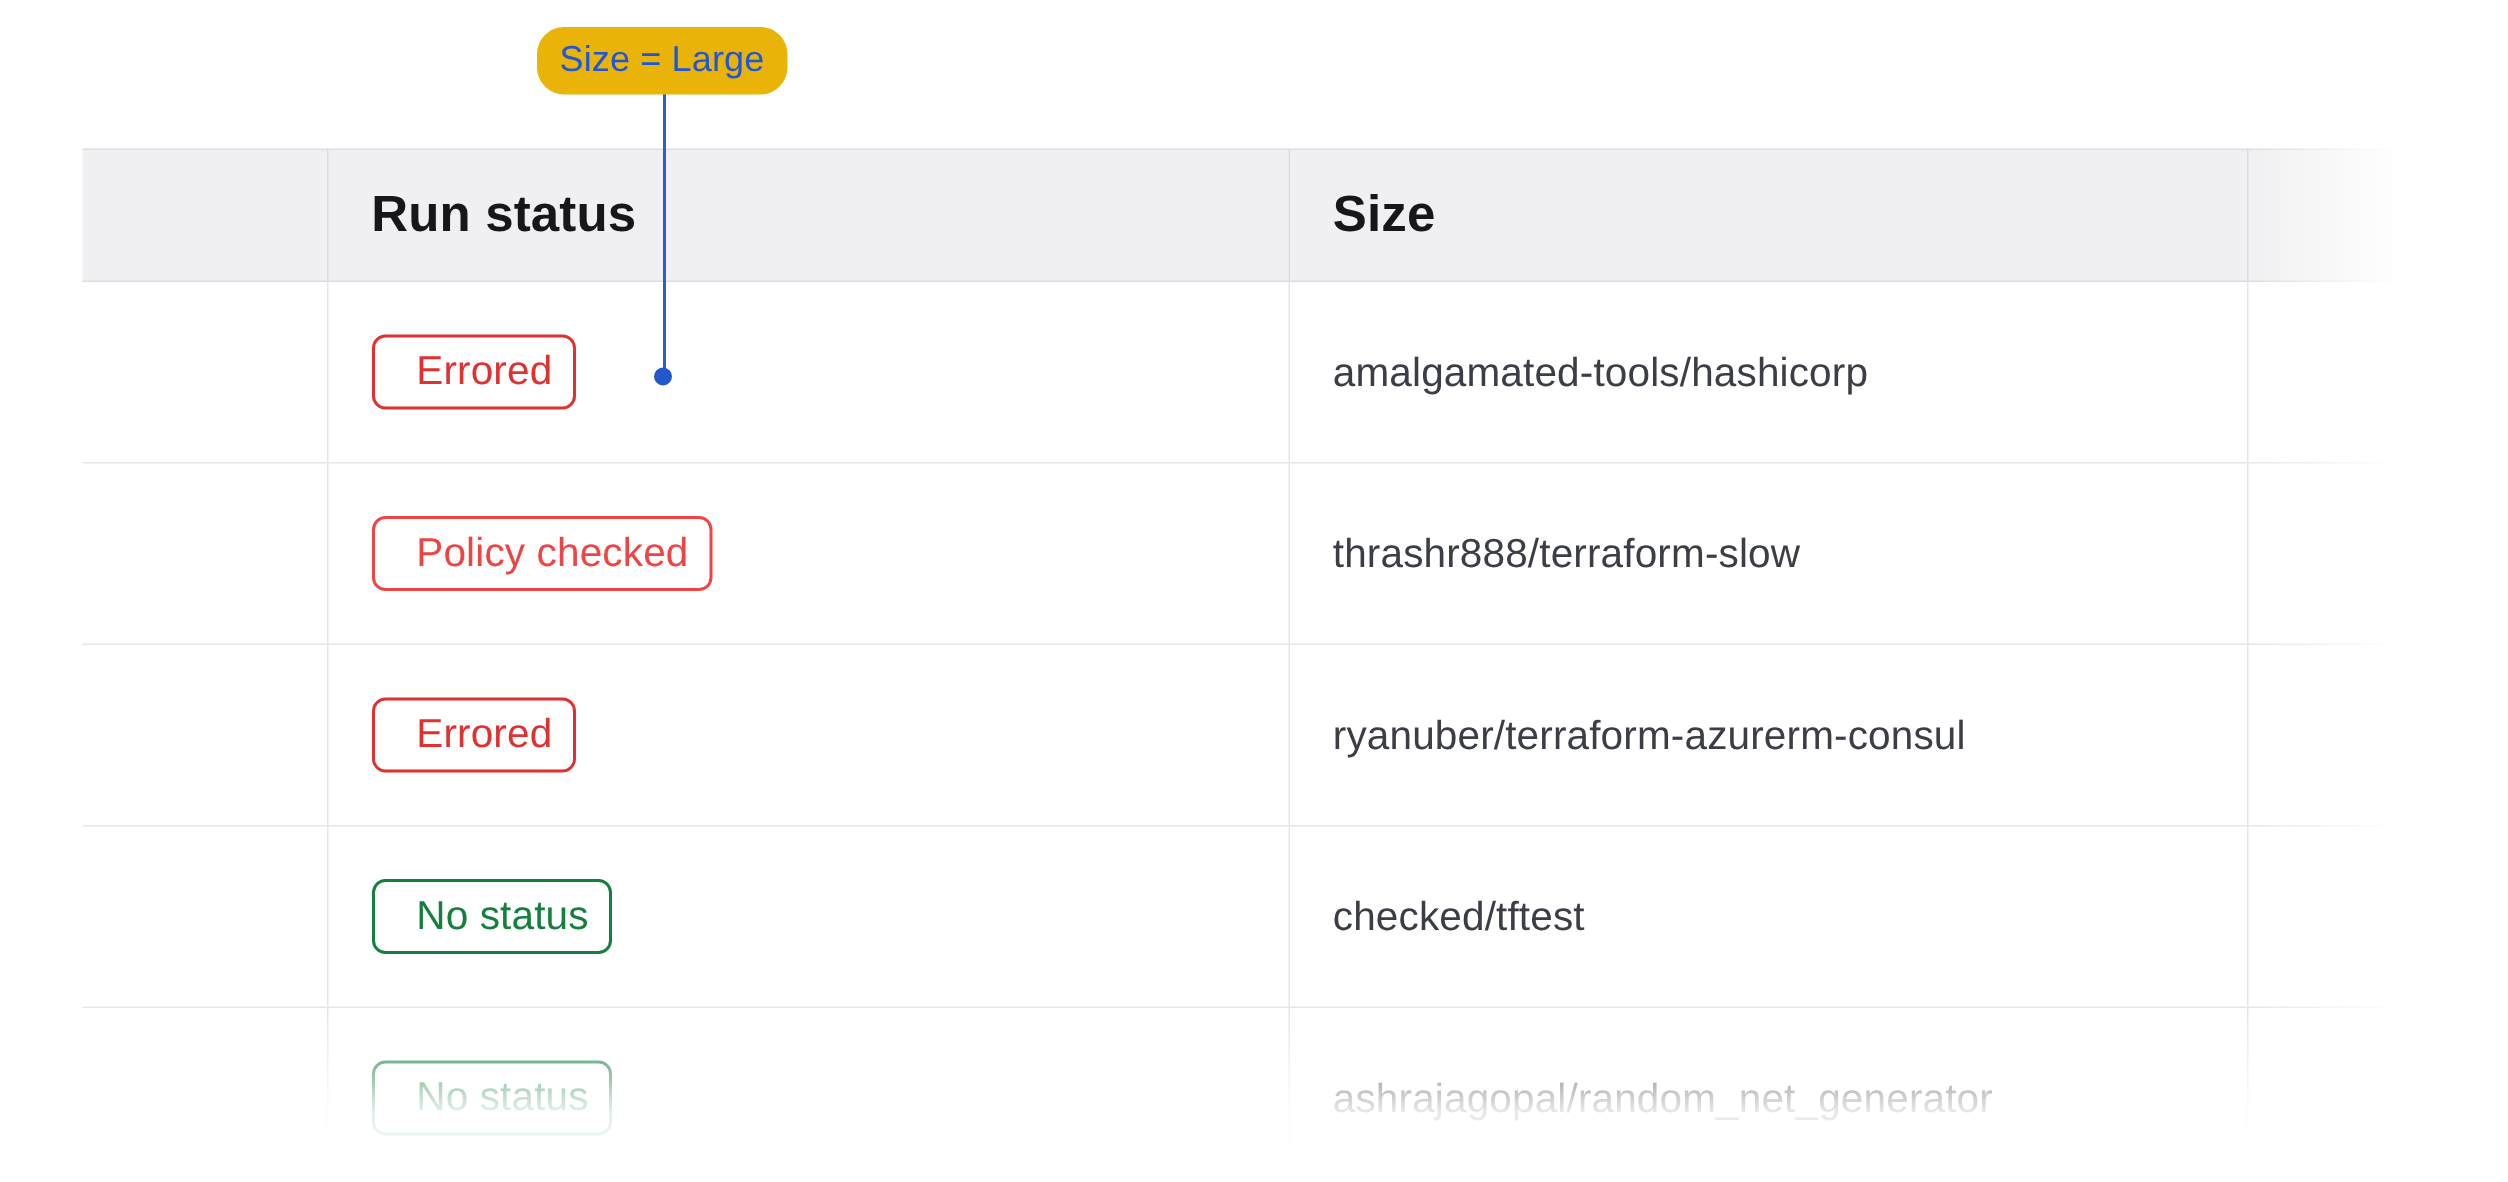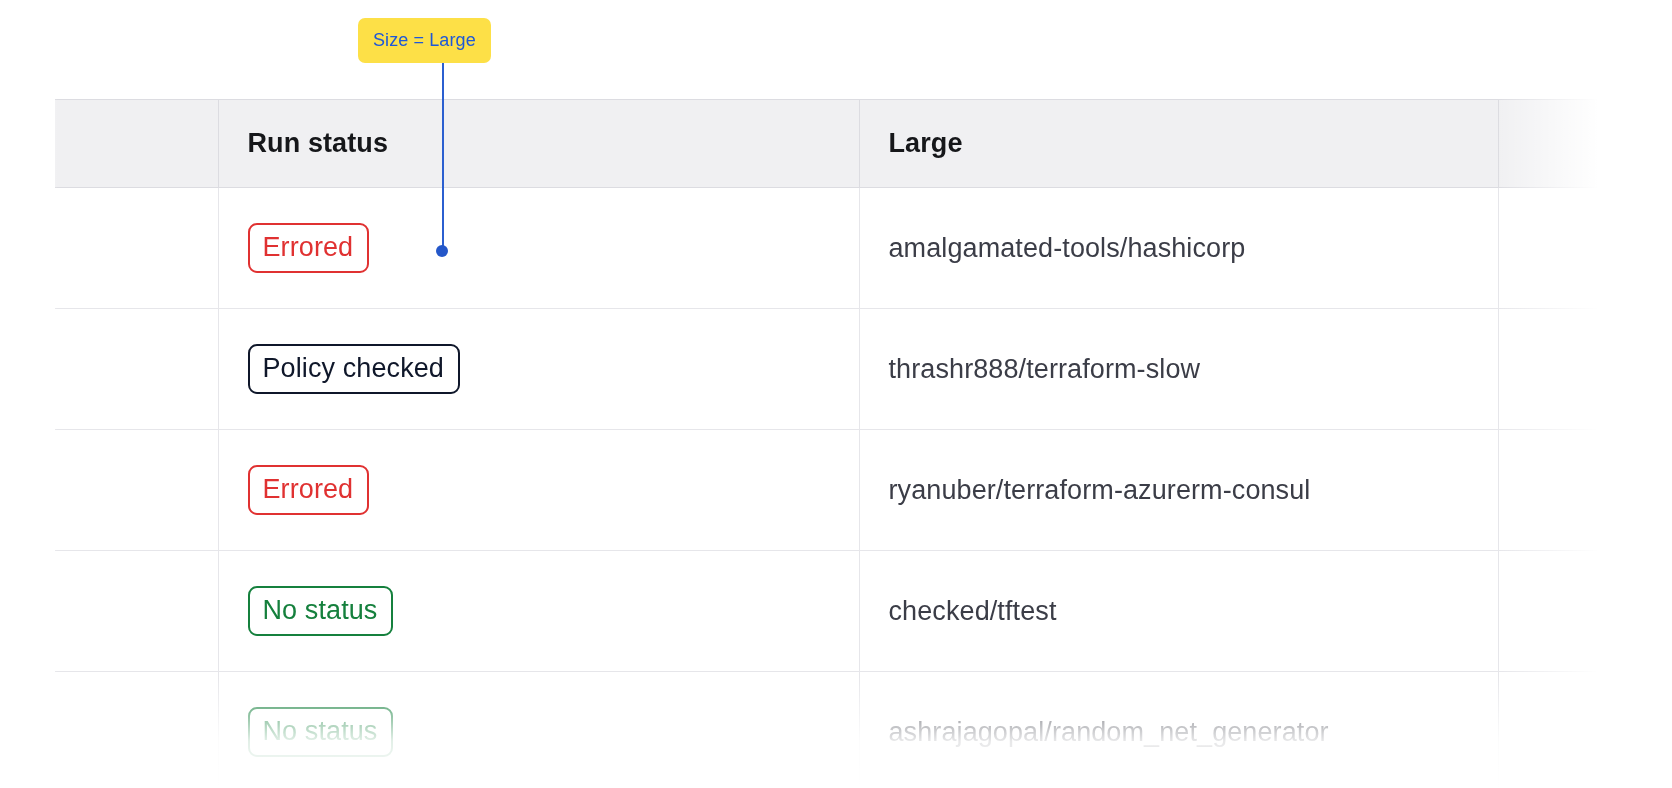--- a/index.html
+++ b/index.html
@@ -24,25 +24,25 @@
 
   
   .annotation {
     position: absolute;
     left: 358px;
     top: 18px;
     z-index: 40;
   }
   .anno-chip {
     display: inline-block;
-    background: #fde047;
+    background: #eab308;
     color: #1e58d8;
-    border-radius: 7px;
+    border-radius: 18px;
     padding: 8px 15px 9px 15px;
-    font-size: 18px;
+    font-size: 24px;
     line-height: 28px;
     letter-spacing: 0.1px;
     white-space: nowrap;
   }
   .anno-line {
     position: absolute;
     left: 442px;
     top: 58px;
     width: 2px;
     height: 194px;
@@ -84,21 +84,21 @@
 
   table.grid thead th {
     background: #f0f0f2;
     height: 87px;
     border-top: 1px solid #dcdce1;
     border-bottom: 1px solid #dcdce1;
     border-right: 1px solid #dcdce1;
     padding: 0 0 0 29px;
     text-align: left;
     vertical-align: middle;
-    font-size: 27px;
+    font-size: 34px;
     font-weight: bold;
     color: #16171a;
     letter-spacing: 0.1px;
   }
   table.grid thead th.no-pad { padding-left: 0; }
   table.grid thead th.last { border-right: none; }
 
   table.grid tbody td {
     height: 120px;
     background: #ffffff;
@@ -112,28 +112,28 @@
     white-space: nowrap;
   }
   table.grid tbody td.no-pad { padding-left: 0; }
   table.grid tbody td.last { border-right: none; }
 
   
   .pill {
     display: inline-block;
     border: 2px solid currentColor;
     border-radius: 9px;
-    padding: 7px 14px 9px 13px;
+    padding: 7px 14px 9px 28px;
     font-size: 27px;
     line-height: 30px;
     letter-spacing: 0.1px;
     white-space: nowrap;
   }
   .pill.errored { color: #e03131; }
-  .pill.policy  { color: #0f172a; }
+  .pill.policy  { color: #ef4444; }
   .pill.none    { color: #15803d; }
 
   
   .fade {
     position: absolute;
     pointer-events: none;
     z-index: 60;
   }
   .fade-left {
     left: 0; top: 0; width: 58px; height: 788px;
@@ -162,21 +162,21 @@
       <colgroup>
         <col class="c-check">
         <col class="c-status">
         <col class="c-repo">
         <col class="c-extra">
       </colgroup>
       <thead>
         <tr>
           <th class="no-pad"></th>
           <th>Run status</th>
-          <th>Large</th>
+          <th>Size</th>
           <th class="last no-pad"></th>
         </tr>
       </thead>
       <tbody>
         <tr>
           <td class="no-pad"></td>
           <td>
             <span class="pill errored">Errored</span>
           </td>
           <td>amalgamated-tools/hashicorp</td>

